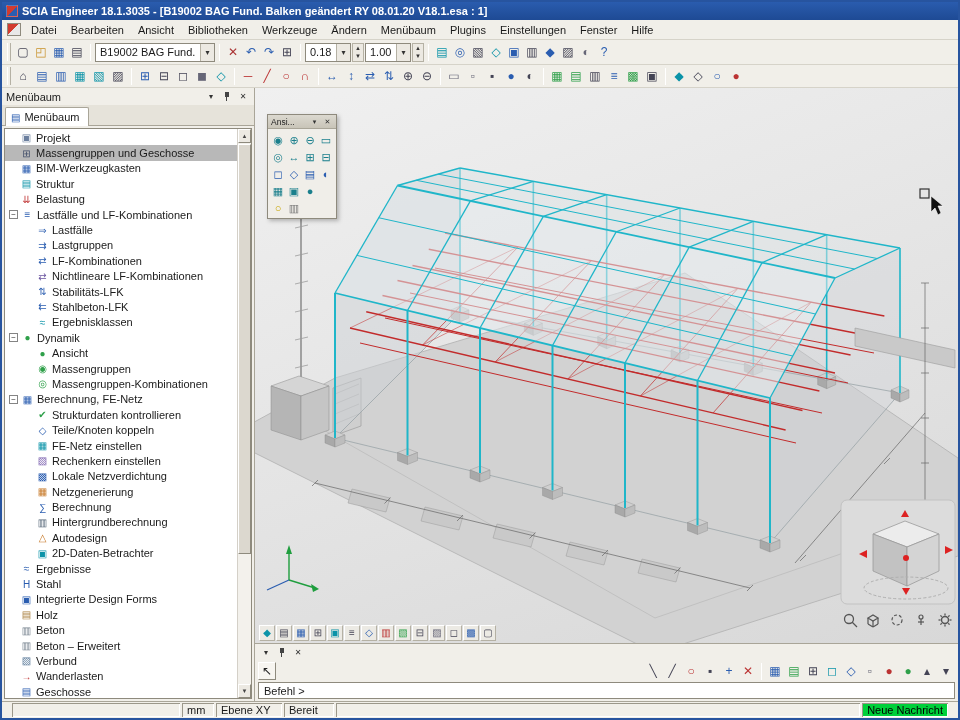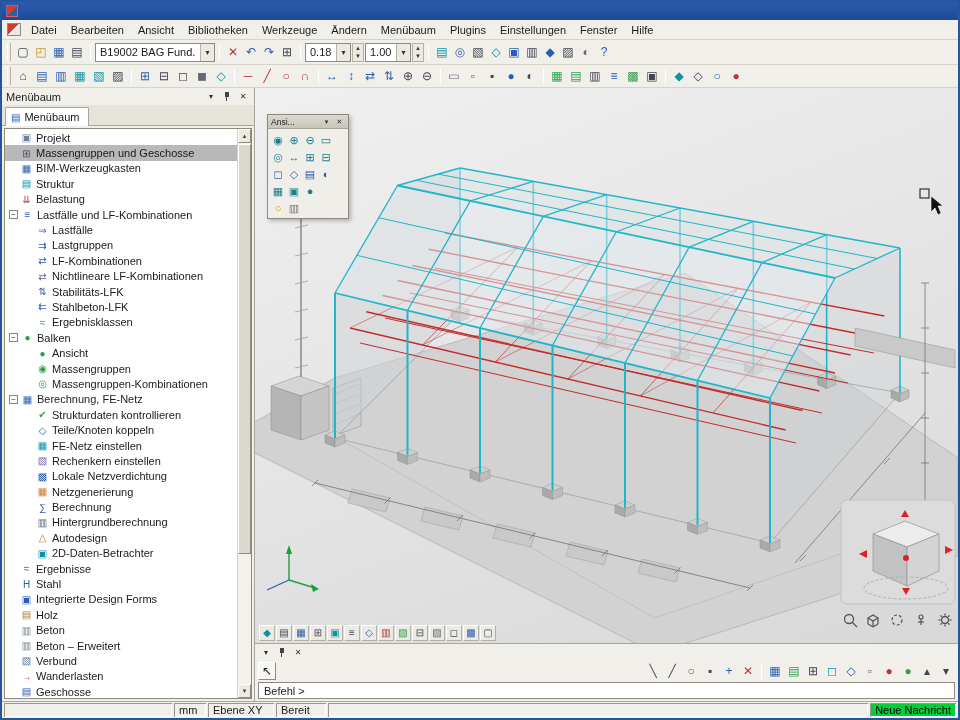--- a/index.html
+++ b/index.html
@@ -52,48 +52,49 @@
   .tlabel { font-size:11px; }
   .vscroll { position:absolute; top:0; right:0; bottom:0; width:14px; background:#f3f1ec; border-left:1px solid #d4d0c8; }
   .varrow { height:14px; background:#ece9e2; border:1px solid; border-color:#fff #8e8a7d #8e8a7d #fff; font-size:6px; color:#444; display:flex; align-items:center; justify-content:center; }
   .varrow.down { position:absolute; bottom:0; left:0; right:0; }
   .vthumb { position:absolute; top:15px; left:0; right:0; height:72%; background:#dcd8cf; border:1px solid; border-color:#fff #8e8a7d #8e8a7d #fff; }
   
   .rightcol { flex:1; display:flex; flex-direction:column; min-width:0; }
   .viewport { flex:1; position:relative; background:linear-gradient(160deg,#f0f0f0 0%,#e2e2e2 60%,#d8d8d8 100%); overflow:hidden; }
   .viewport svg { position:absolute; inset:0; width:100%; height:100%; }
   
-  .palette { position:absolute; left:12px; top:26px; width:82px; background:#f0eee9; border:1px solid #8e8a7d; box-shadow:2px 2px 4px rgba(0,0,0,.25); z-index:5; }
+  .palette { position:absolute; left:12px; top:26px; width:70px; background:#f0eee9; border:1px solid #8e8a7d; box-shadow:2px 2px 4px rgba(0,0,0,.25); z-index:5; }
   .palhead { height:14px; background:linear-gradient(#dcd9d0,#c8c4b8); display:flex; align-items:center; padding:0 3px; gap:2px; border-bottom:1px solid #a9a598; }
   .palhead .ptitle { flex:1; font-size:8.5px; color:#222; }
   .palhead .hbtn { width:11px; height:11px; font-size:7px; }
   .palgrid { padding:2px; }
   .prow { display:flex; }
   .palgrid .ticon { width:16px; height:17px; font-size:11px; }
   
   .vstrip { position:absolute; left:4px; bottom:2px; display:flex; gap:1px; z-index:4; }
   .vstrip .ticon { width:16px; height:16px; font-size:10px; background:#eceae4; border:1px solid; border-color:#fff #b5b1a4 #b5b1a4 #fff; }
   
   .cmdpanel { height:58px; flex:none; border-top:1px solid #a9a598; background:#f1efe9; display:flex; flex-direction:column; }
   .cmdbody { height:21px; display:flex; align-items:center; padding:0 3px; gap:1px; }
   .cmdbody .spacer { flex:1; }
   .prompt { margin:1px 3px 2px 3px; height:17px; background:#fff; border:1px solid #8e8a7d; display:flex; align-items:center; padding:0 5px; font-size:11px; }
   
-  .statusbar { height:17px; flex:none; display:flex; align-items:stretch; gap:2px; padding:1px 2px; background:#f1efe9; border-top:1px solid #a9a598; }
+  .statusbar { height:17px; flex:none; display:flex; align-items:stretch; gap:2px; padding:1px 10px; background:#f1efe9; border-top:1px solid #a9a598; }
   .scell { box-shadow:inset 1px 1px 0 #9b978a, inset -1px -1px 0 #fff; padding:0 5px; display:flex; align-items:center; font-size:11px; white-space:nowrap; }
   .scell.fill { flex:1; }
   .scell.green { background:#00d03a; color:#000; }
 </style>
 </head>
 <body>
 
 <div class="window">
 
   <div class="titlebar">
     <span class="appicon"></span>
+    <span class="titletext">SCIA Engineer 18.1.3035 - [B19002 BAG Fund. Balken geändert RY 08.01.20 V18.1.esa : 1]</span>
   </div>
 
   <div class="menubar">
     <span class="mdiicon"></span>
   <span class="mitem">Datei</span>
       <span class="mitem">Bearbeiten</span>
       <span class="mitem">Ansicht</span>
       <span class="mitem">Bibliotheken</span>
       <span class="mitem">Werkzeuge</span>
       <span class="mitem">Ändern</span>
@@ -262,21 +263,21 @@
               <span class="tlabel">Stahlbeton-LFK</span>
             </div>
             <div class="trow child">
               <span class="texp"></span>
               <span class="tico" style="color: rgb(11, 147, 168);">≈</span>
               <span class="tlabel">Ergebnisklassen</span>
             </div>
             <div class="trow">
               <span class="texp box">−</span>
               <span class="tico" style="color: rgb(47, 160, 74);">●</span>
-              <span class="tlabel">Balken</span>
+              <span class="tlabel">Dynamik</span>
             </div>
             <div class="trow child">
               <span class="texp"></span>
               <span class="tico" style="color: rgb(47, 160, 74);">●</span>
               <span class="tlabel">Ansicht</span>
             </div>
             <div class="trow child">
               <span class="texp"></span>
               <span class="tico" style="color: rgb(47, 160, 74);">◉</span>
               <span class="tlabel">Massengruppen</span>

